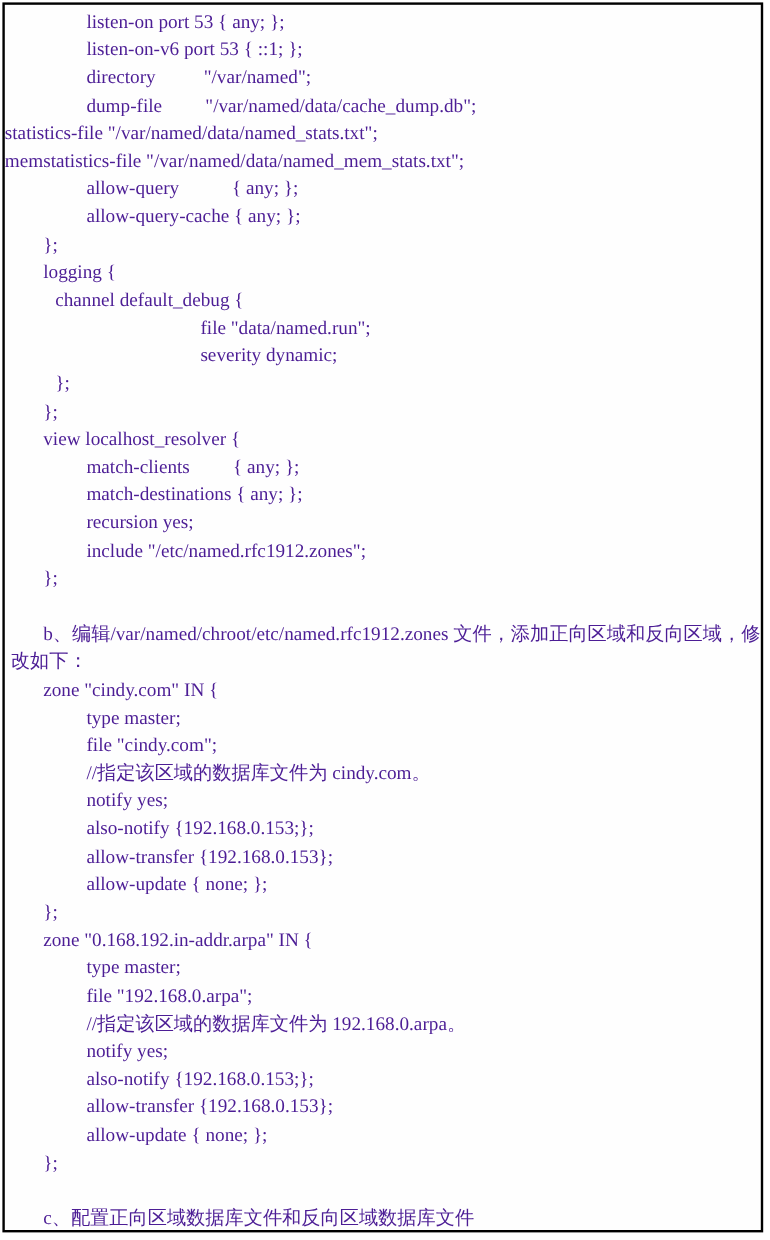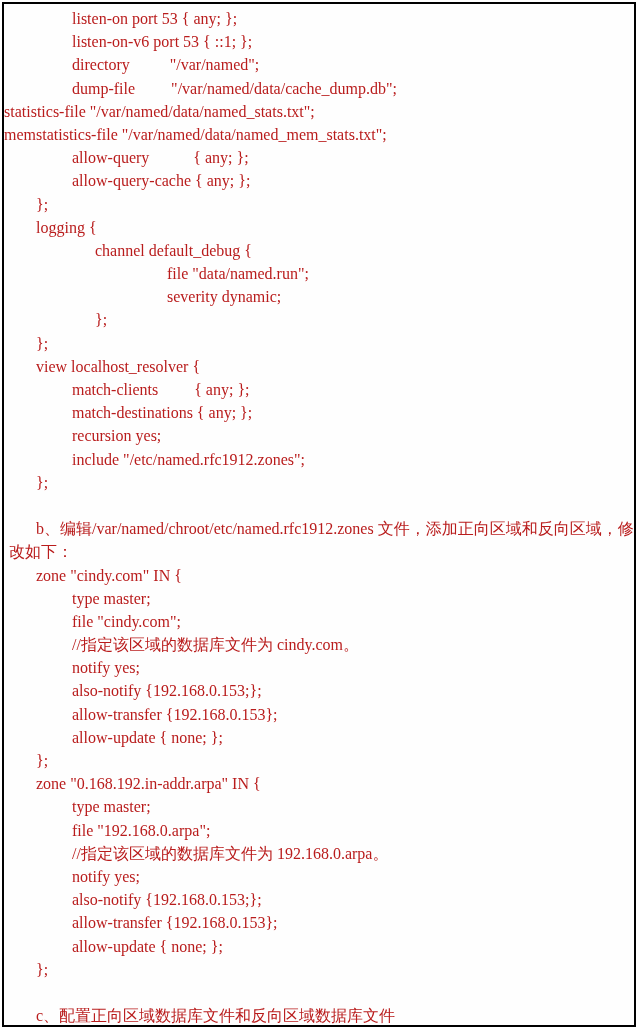--- a/index.html
+++ b/index.html
@@ -19,33 +19,33 @@
     border: 2px solid #000000;
     background: #fefefe;
     box-sizing: border-box;
     overflow: hidden;
   }
   .doc {
     padding-top: 3px;
     font-family: "Liberation Serif", "DejaVu Serif", serif;
     font-size: 16px;
     line-height: 23.2px;
-    color: #b91c1c;
+    color: #4c1d95;
     white-space: pre;
   }
   .line {
     height: 23.2px;
     white-space: pre;
   }
   
   .ind-0 { padding-left: 5px;   }
   .ind-1 { padding-left: 32px;  }
   .ind-2 { padding-left: 68px;  }
   .ind-3 {  }
-  .ind-4 { padding-left: 91px; }
+  .ind-4 { padding-left: 42px; }
   .ind-5 { padding-left: 163px; }
 </style>
 </head>
 <body>
 
 <div class="page">
   <div class="doc"><div class="line ind-2">listen-on port 53 { any; };</div><div class="line ind-2">listen-on-v6 port 53 { ::1; };</div><div class="line ind-2">directory          "/var/named";</div><div class="line ind-2">dump-file         "/var/named/data/cache_dump.db";</div><div class="line ind-3">statistics-file "/var/named/data/named_stats.txt";</div><div class="line ind-3">memstatistics-file "/var/named/data/named_mem_stats.txt";</div><div class="line ind-2">allow-query           { any; };</div><div class="line ind-2">allow-query-cache { any; };</div><div class="line ind-1">};</div><div class="line ind-1">logging {</div><div class="line ind-4">channel default_debug {</div><div class="line ind-5">file "data/named.run";</div><div class="line ind-5">severity dynamic;</div><div class="line ind-4">};</div><div class="line ind-1">};</div><div class="line ind-1">view localhost_resolver {</div><div class="line ind-2">match-clients         { any; };</div><div class="line ind-2">match-destinations { any; };</div><div class="line ind-2">recursion yes;</div><div class="line ind-2">include "/etc/named.rfc1912.zones";</div><div class="line ind-1">};</div><div class="line ind-0">&nbsp;</div><div class="line ind-1">b、编辑/var/named/chroot/etc/named.rfc1912.zones 文件，添加正向区域和反向区域，修</div><div class="line ind-0">改如下：</div><div class="line ind-1">zone "cindy.com" IN {</div><div class="line ind-2">type master;</div><div class="line ind-2">file "cindy.com";</div><div class="line ind-2">//指定该区域的数据库文件为 cindy.com。</div><div class="line ind-2">notify yes;</div><div class="line ind-2">also-notify {192.168.0.153;};</div><div class="line ind-2">allow-transfer {192.168.0.153};</div><div class="line ind-2">allow-update { none; };</div><div class="line ind-1">};</div><div class="line ind-1">zone "0.168.192.in-addr.arpa" IN {</div><div class="line ind-2">type master;</div><div class="line ind-2">file "192.168.0.arpa";</div><div class="line ind-2">//指定该区域的数据库文件为 192.168.0.arpa。</div><div class="line ind-2">notify yes;</div><div class="line ind-2">also-notify {192.168.0.153;};</div><div class="line ind-2">allow-transfer {192.168.0.153};</div><div class="line ind-2">allow-update { none; };</div><div class="line ind-1">};</div><div class="line ind-0">&nbsp;</div><div class="line ind-1">c、配置正向区域数据库文件和反向区域数据库文件</div></div>
 </div>
 
 </body></html>

